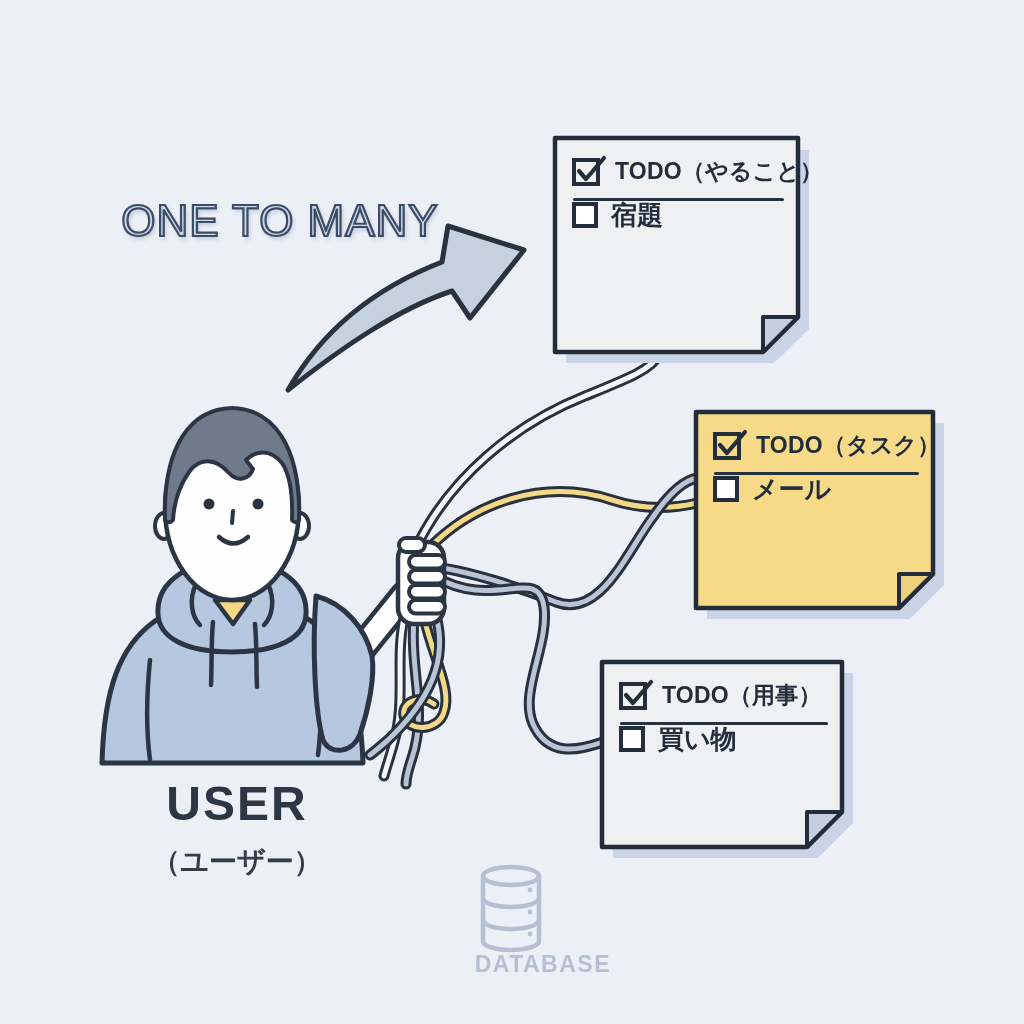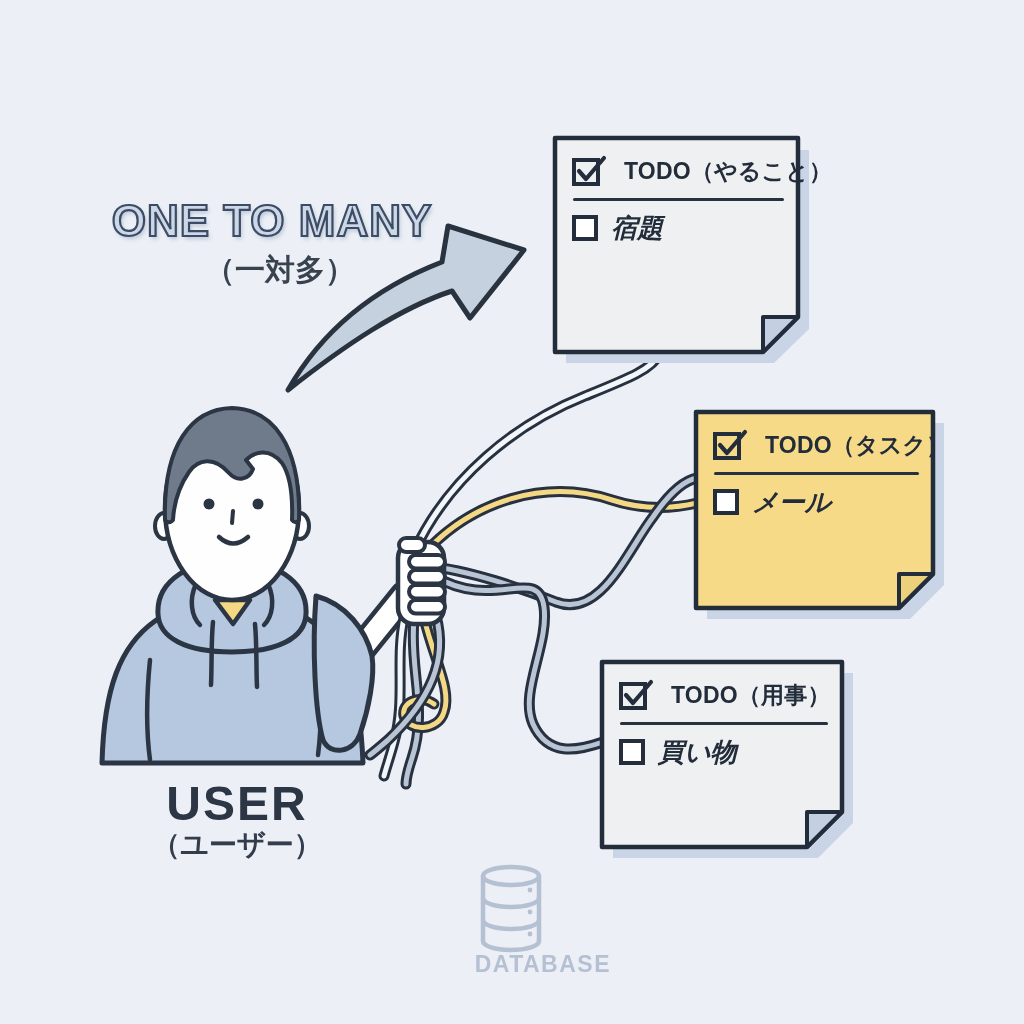--- a/index.html
+++ b/index.html
@@ -5,50 +5,50 @@
   html,body{margin:0;padding:0;background:#ecf0f6;}
   .stage{
     position:relative;width:1024px;height:1024px;overflow:hidden;
     background:#ecf0f6;
     font-family:"Liberation Sans","DejaVu Sans",sans-serif;
   }
   .stage svg.scene{position:absolute;left:0;top:0;}
 
   
   .title-main{
-    position:absolute;left:102px;top:196px;width:340px;text-align:center;z-index:5;
-    font-size:44px;font-weight:700;letter-spacing:1px;color:#cdd8e6;
+    position:absolute;left:110px;top:196px;width:340px;text-align:center;z-index:5;
+    font-size:44px;font-weight:400;letter-spacing:1px;color:#cdd8e6;
     -webkit-text-stroke:2.2px #3d4c66;
     text-shadow:2px 3px 4px rgba(130,148,180,0.45);
     white-space:nowrap;
   }
   .title-sub{
     position:absolute;left:110px;top:250px;width:340px;text-align:center;z-index:5;
     font-size:30px;font-weight:700;color:#39434f;white-space:nowrap;
   }
 
   
   .card-content{position:absolute;z-index:5;box-sizing:border-box;padding:17px 12px 0 17px;}
   .card1{left:555px;top:138px;width:243px;height:214px;}
   .card2{left:696px;top:412px;width:237px;height:196px;}
   .card3{left:602px;top:662px;width:240px;height:185px;}
-  .card-header-row{display:flex;align-items:center;gap:22px;white-space:nowrap;height:32px;}
+  .card-header-row{display:flex;align-items:center;gap:13px;white-space:nowrap;height:32px;}
   .card-header-text{font-size:23px;font-weight:800;color:#222c3a;letter-spacing:0.2px;}
   .card-divider{height:3.4px;background:#28313f;border-radius:2px;margin:11px 2px 0 1px;}
-  .card-item-row{display:flex;align-items:center;gap:13px;white-space:nowrap;margin-top:13px;height:28px;font-style:italic;}
+  .card-item-row{display:flex;align-items:center;gap:13px;white-space:nowrap;margin-top:0;height:28px;}
   .card-item-text{font-size:26px;font-weight:800;color:#222c3a;}
   .cb{flex:0 0 auto;display:block;overflow:visible;}
 
   
   .user-label{
     position:absolute;left:87px;top:776px;width:300px;text-align:center;z-index:5;
     font-size:48px;font-weight:800;letter-spacing:2px;color:#2c3644;white-space:nowrap;
   }
   .user-sub{
-    position:absolute;left:87px;top:826px;width:300px;text-align:center;z-index:5;
+    position:absolute;left:87px;top:843px;width:300px;text-align:center;z-index:5;
     font-size:28px;font-weight:700;color:#333d4c;white-space:nowrap;
   }
 
   
   .db-label{
     position:absolute;left:411px;top:951px;width:200px;text-align:right;z-index:5;
     font-size:23px;font-weight:800;letter-spacing:1.5px;color:#b5c0d3;white-space:nowrap;
   }
 </style>
 </head>
@@ -153,21 +153,20 @@
       <path d="M 483,898 A 28 9 0 0 0 539,898"></path>
       <path d="M 483,920 A 28 9 0 0 0 539,920"></path>
       <path d="M 483,941 A 28 9 0 0 0 539,941"></path>
       <circle cx="530" cy="890" r="2.4" fill="#b5c0d3" stroke="none"></circle>
       <circle cx="530" cy="912" r="2.4" fill="#b5c0d3" stroke="none"></circle>
       <circle cx="530" cy="934" r="2.4" fill="#b5c0d3" stroke="none"></circle>
     </g>
   </svg>
 
   <div class="title-main">ONE TO MANY</div>
-  <div class="title-sub">（一対多）</div>
 
   <div class="card-content card1">
     <div class="card-header-row">
       <svg class="cb" width="30" height="30" viewBox="0 0 30 30">
         <rect x="2" y="4" width="24" height="24" fill="none" stroke="#232d3c" stroke-width="4"></rect>
         <polyline points="7,15 14,23 32,2" fill="none" stroke="#232d3c" stroke-width="4.2" stroke-linecap="round" stroke-linejoin="round"></polyline>
       </svg>
       <span class="card-header-text">TODO（やること）</span>
     </div>
     <div class="card-divider"></div>

